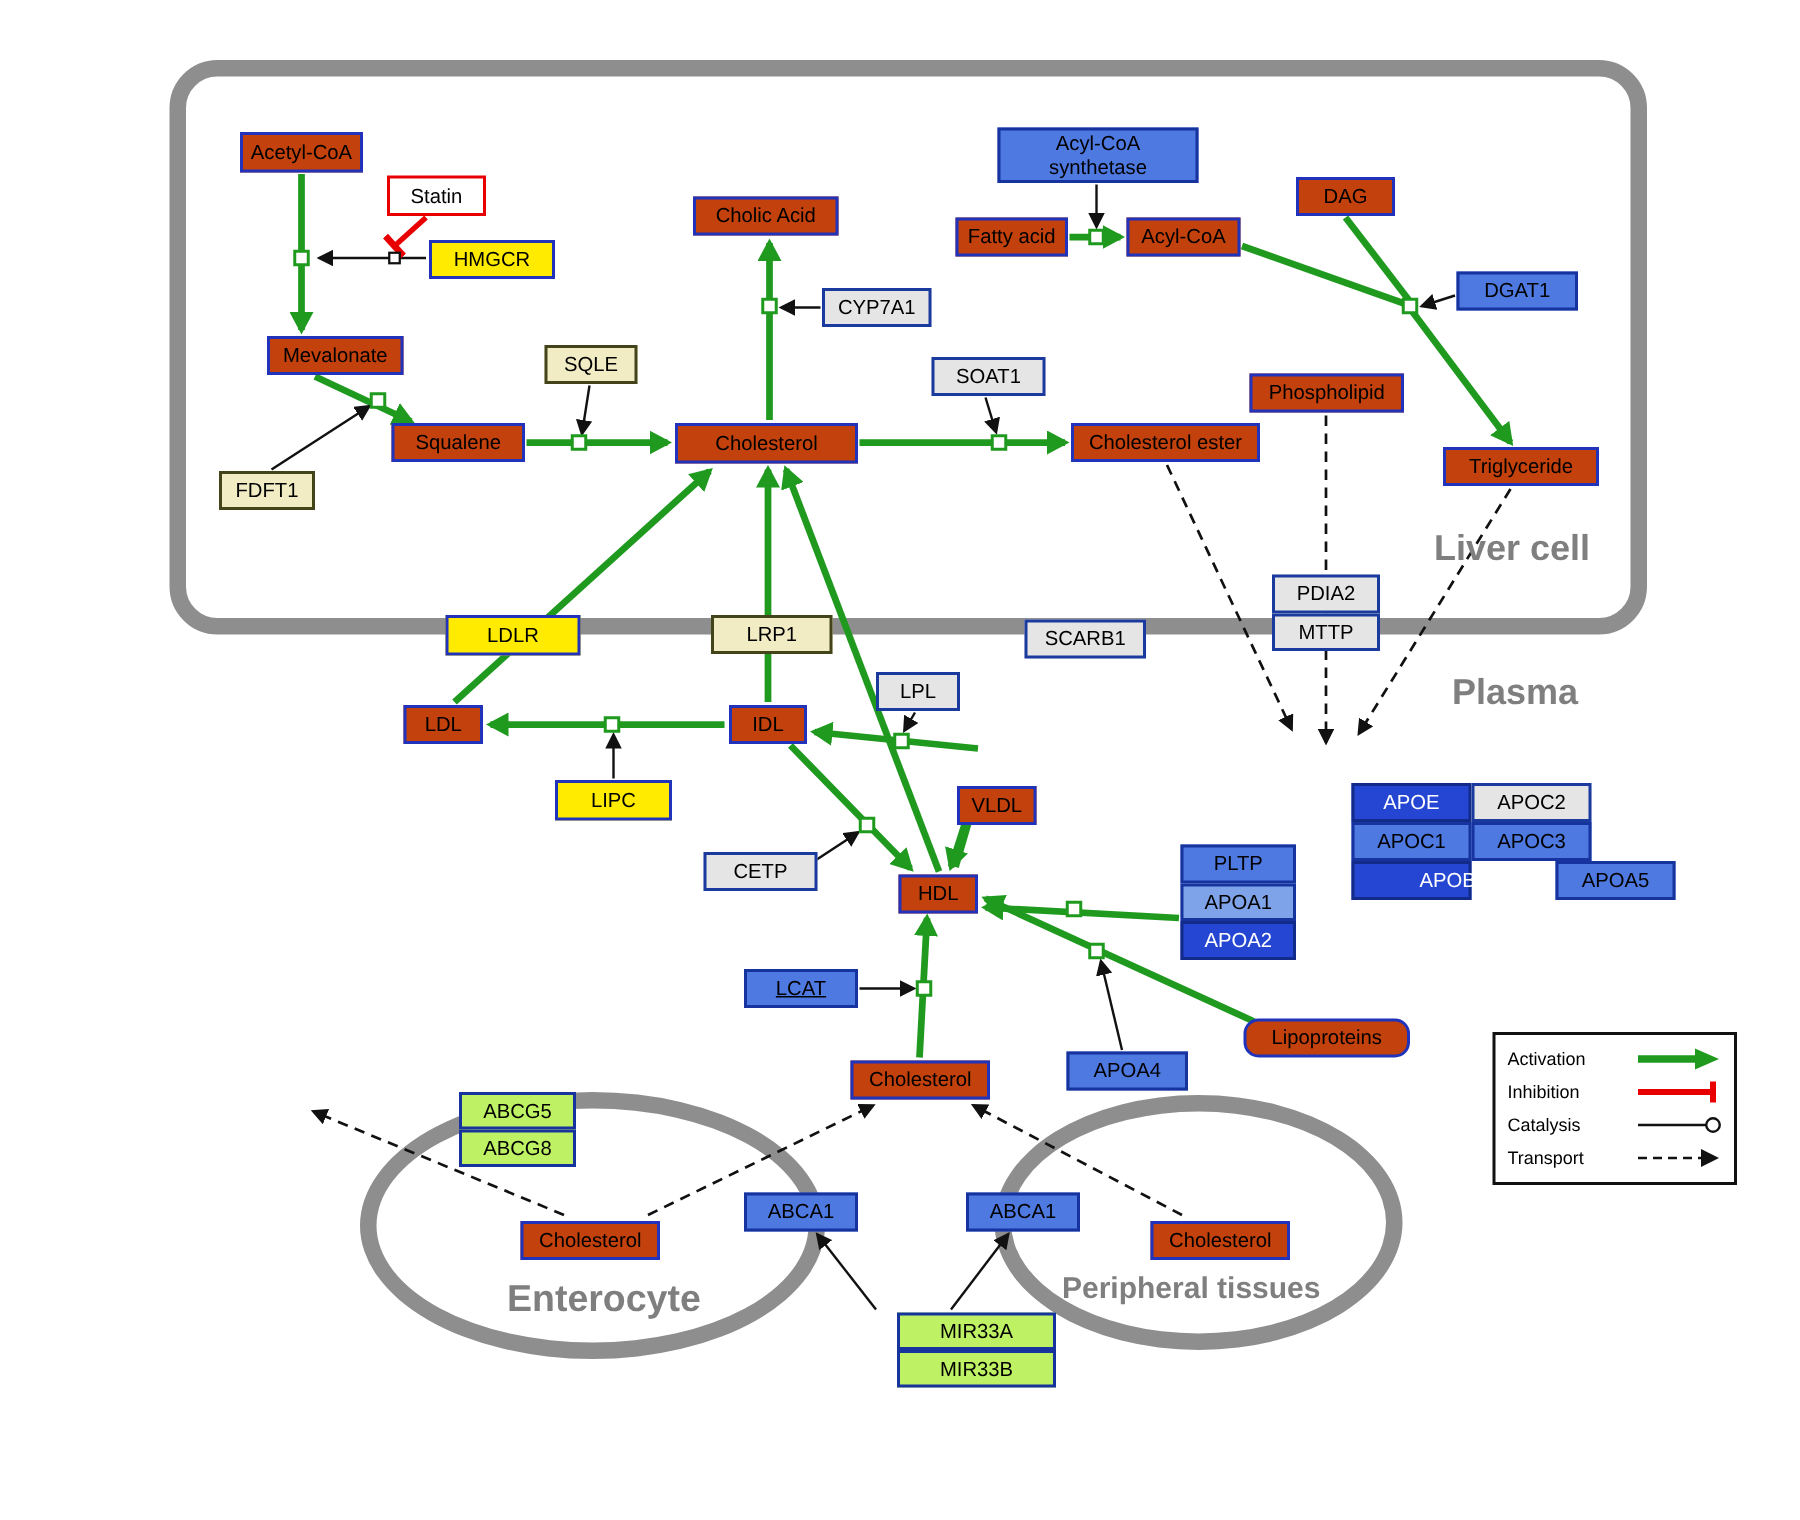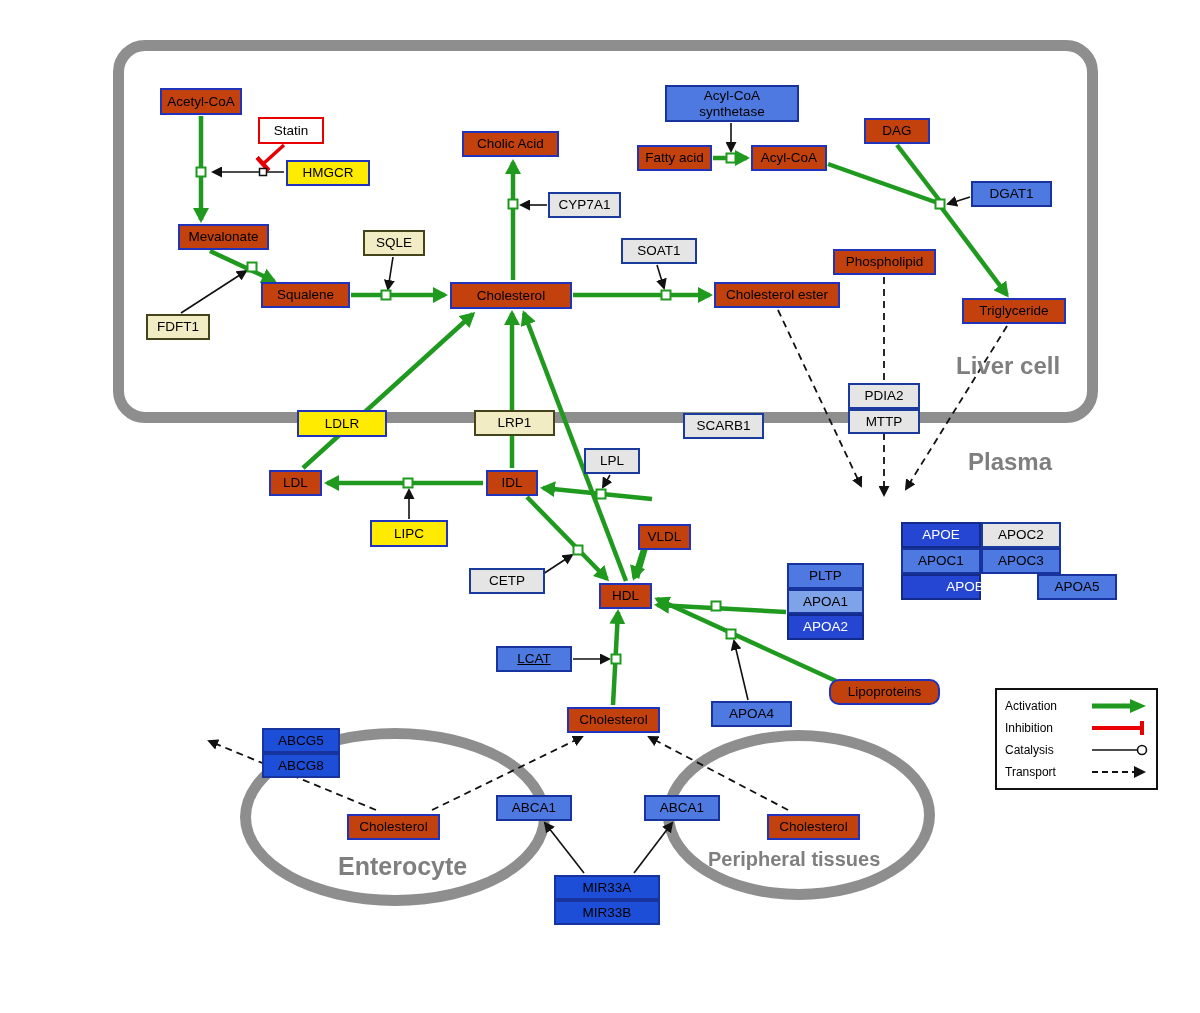--- a/index.html
+++ b/index.html
@@ -20,21 +20,21 @@
   .node{position:absolute;z-index:3;box-sizing:border-box;display:flex;align-items:center;
         justify-content:center;text-align:center;font-size:13.5px;color:#000;background:#fff;
         border:2px solid #2233bb;line-height:1.15;}
   .metab{background:#c2410c;border-color:#2233bb;}
   .metab-red{background:#fff;border-color:#e80000;}
   .gene-yellow{background:#ffeb00;border-color:#2233bb;}
   .gene-paleyellow{background:#f1ecc3;border-color:#44441a;}
   .gene-lightblue{background:#e5e5e5;border-color:#1a3a9e;}
   .gene-midblue2{background:#7fa3e8;border-color:#16339e;}
   .gene-medblue{background:#4d79e0;border-color:#16339e;}
-  .gene-blue{background:#1d4ed8;border-color:#16339e;}
+  .gene-blue{background:#bef264;border-color:#16339e;margin-left:44px;}
   .gene-darkblue{background:#2446d2;border-color:#122a8a;color:#fff;}
   .wrap2{padding:0 12px;}
   .region-label{position:absolute;z-index:3;font-weight:bold;color:#7f7f7f;}
   #legend{position:absolute;z-index:4;left:995px;top:688px;width:163px;height:102px;
           border:2px solid #111;background:#fff;box-sizing:border-box;padding:5px 8px;
           display:flex;flex-direction:column;justify-content:space-between;}
   .legend-row{display:flex;align-items:center;justify-content:space-between;height:22px;}
   .legend-row span{font-size:12px;color:#000;}
 </style>
 </head>

